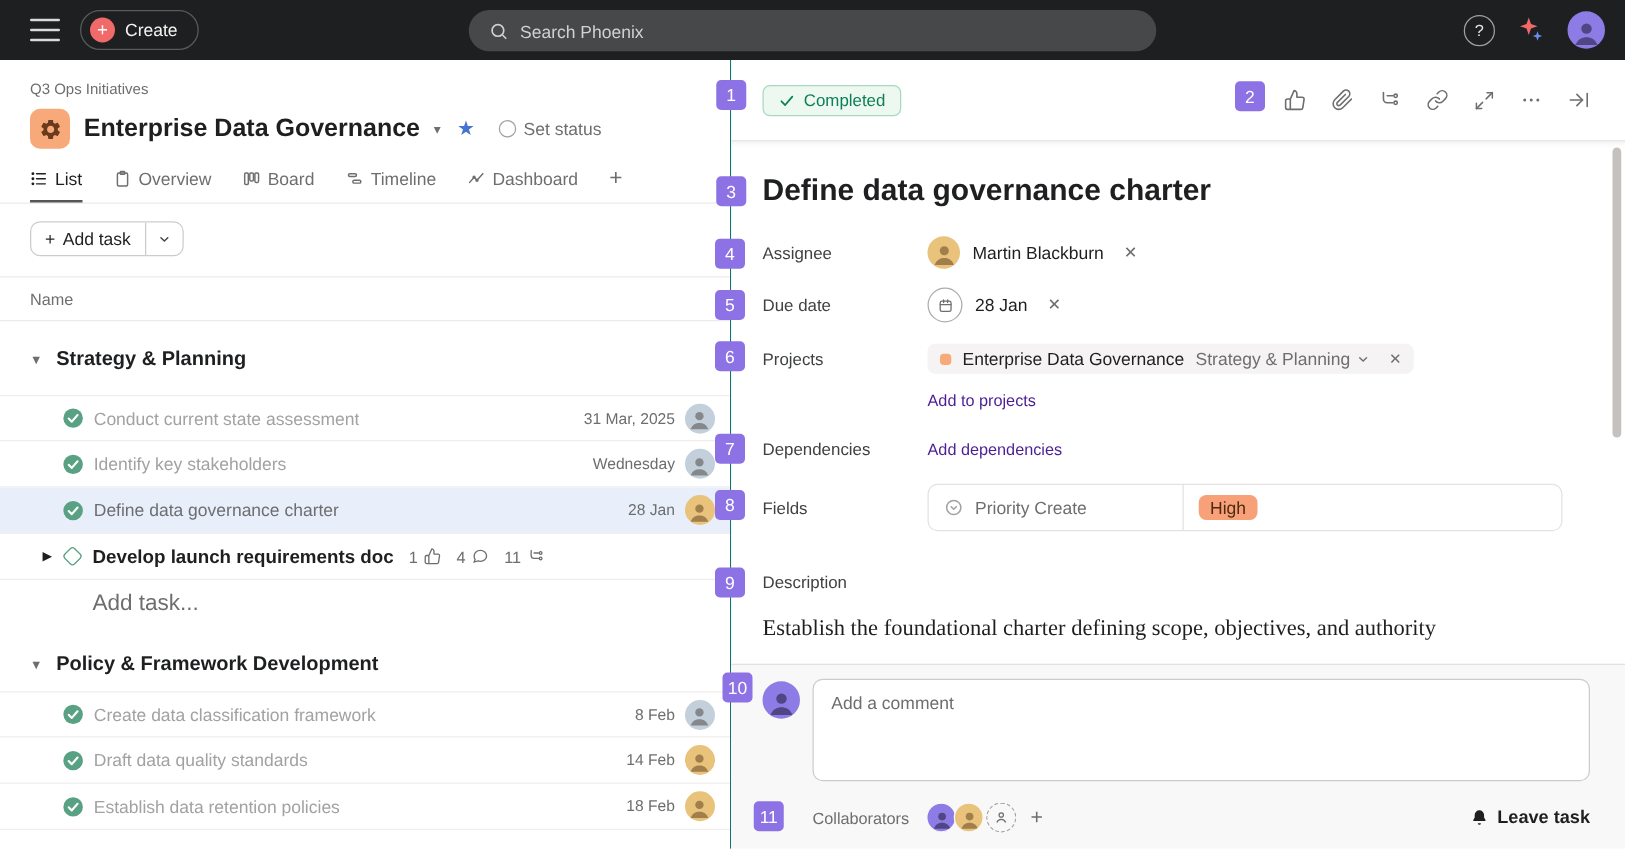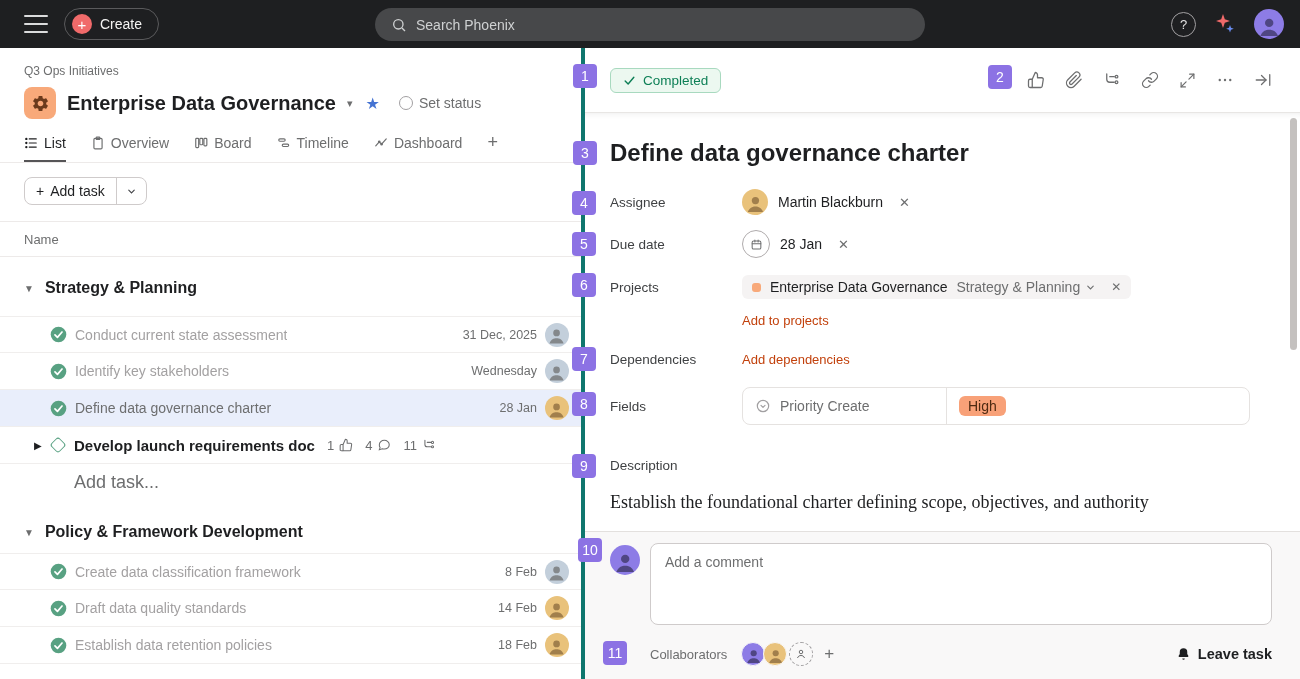--- a/index.html
+++ b/index.html
@@ -16,21 +16,21 @@
   .searchbar { position:absolute; left:375px; top:8px; width:550px; height:33px; background:#47484a; border-radius:17px; display:flex; align-items:center; gap:9px; padding:0 16px; color:#cfd1d2; font-size:14px; cursor:text; }
   .topbar-right { margin-left:auto; display:flex; align-items:center; gap:17px; }
   .help-circle { width:25px; height:25px; border:1.5px solid #a2a0a2; border-radius:50%; color:#e3e3e3; font-size:13px; display:flex; align-items:center; justify-content:center; cursor:pointer; }
   .sparkle { position:relative; width:24px; height:24px; cursor:pointer; }
   .avatar { border-radius:50%; overflow:hidden; display:flex; align-items:flex-end; justify-content:center; flex:none; }
   .av-a { background:#c3cfdb; } .av-b { background:#e9c27b; } .av-c { background:#8d7ce6; }
   .avatar svg { width:88%; height:88%; }
 
   
   .main { display:flex; height:631px; }
-  .left { width:585px; border-right:4px solid #0f766e; background:#fff; overflow:hidden; }
+  .left { width:585px; border-right:1px solid #0f766e; background:#fff; overflow:hidden; }
   .detail { flex:1; display:flex; flex-direction:column; background:#fff; position:relative; }
 
   
   .breadcrumb { margin:16px 0 0 24px; font-size:12px; color:#6d6e6f; }
   .title-row { display:flex; align-items:center; gap:11px; margin:9px 24px 0; height:32px; }
   .proj-tile { width:32px; height:32px; border-radius:8px; background:#f8a97a; display:flex; align-items:center; justify-content:center; cursor:pointer; flex:none; }
   .proj-title { font-size:20px; font-weight:700; }
   .chev { color:#6d6e6f; font-size:11px; cursor:pointer; }
   .star { color:#4573d2; font-size:16px; cursor:pointer; margin-left:2px; }
   .set-status { display:flex; align-items:center; gap:6px; color:#6d6e6f; font-size:14px; margin-left:8px; cursor:pointer; }
@@ -76,21 +76,21 @@
   .flabel { width:132px; flex:none; font-size:13.5px; color:#3f4143; }
   .fvalue { display:flex; align-items:center; gap:10px; }
   .fvalue .avatar { width:26px; height:26px; }
   .fname { font-size:14px; color:#1e1f21; }
   .xbtn { color:#6d6e6f; font-size:13px; cursor:pointer; margin-left:6px; }
   .cal-circle { width:28px; height:28px; border:1px solid #afabac; border-radius:50%; display:flex; align-items:center; justify-content:center; color:#6d6e6f; cursor:pointer; }
   .proj-chip { display:inline-flex; align-items:center; gap:9px; background:#f5f3f3; border-radius:6px; padding:4px 10px; cursor:pointer; }
   .proj-dot { width:9px; height:9px; border-radius:3px; background:#f8a97a; }
   .chip-name { font-size:14px; color:#1e1f21; }
   .chip-sect { font-size:14px; color:#6d6e6f; display:flex; align-items:center; gap:5px; cursor:pointer; }
-  .muted-link { font-size:13px; color:#c2410c; cursor:pointer; }
+  .muted-link { font-size:13px; color:#4c1d95; cursor:pointer; }
   .add-to-projects { margin:14px 0 0 132px; }
   .deps-row { margin-top:24px; }
   .fields-row { margin-top:20px; align-items:center; }
   .fields-table { display:flex; align-items:center; width:508px; height:38px; border:1px solid #e5e2e0; border-radius:8px; }
   .ft-left { width:203px; display:flex; align-items:center; gap:9px; padding:0 12px; color:#6d6e6f; font-size:14px; height:100%; cursor:pointer; }
   .ft-right { flex:1; border-left:1px solid #e5e2e0; height:100%; display:flex; align-items:center; padding:0 12px; cursor:pointer; }
   .high-badge { background:#f8a178; color:#4f2a12; font-size:14px; padding:2px 9px; border-radius:6px; }
   .desc-label { margin-top:33px; font-size:13.5px; color:#3f4143; }
   .desc-text { margin-top:17px; font-size:18px; color:#1e1f21; line-height:1.4; cursor:text;font-family:Liberation Serif, serif; }
   .scroll-thumb { position:absolute; right:3px; top:70px; width:7px; height:232px; background:#c4c1bf; border-radius:4px; cursor:grab; }
@@ -233,21 +233,21 @@
       </div>
 
       <div class="trow first">
         <span class="tcheck">
             <svg width="17" height="17" viewBox="0 0 24 24">
               <circle cx="12" cy="12" r="11" fill="#58a182"></circle>
               <polyline points="7,12.5 10.5,16 17,8.5" fill="none" stroke="#fff" stroke-width="2.4" stroke-linecap="round" stroke-linejoin="round"></polyline>
             </svg>
           </span>
         <span class="tname">Conduct current state assessment</span>
-        <span class="tdue">31 Dec, 2025</span>
+        <span class="tdue">31 Mar, 2025</span>
         <span class="avatar av-a">
             <svg viewBox="0 0 24 24">
               <circle cx="12" cy="9" r="3.8" fill="rgba(70,65,60,.5)"></circle>
               <path d="M4 21c1.5-4.4 4.8-5.8 8-5.8s6.5 1.4 8 5.8z" fill="rgba(70,65,60,.5)"></path>
             </svg>
           </span>
       </div>
       <div class="trow">
         <span class="tcheck">
             <svg width="17" height="17" viewBox="0 0 24 24">

